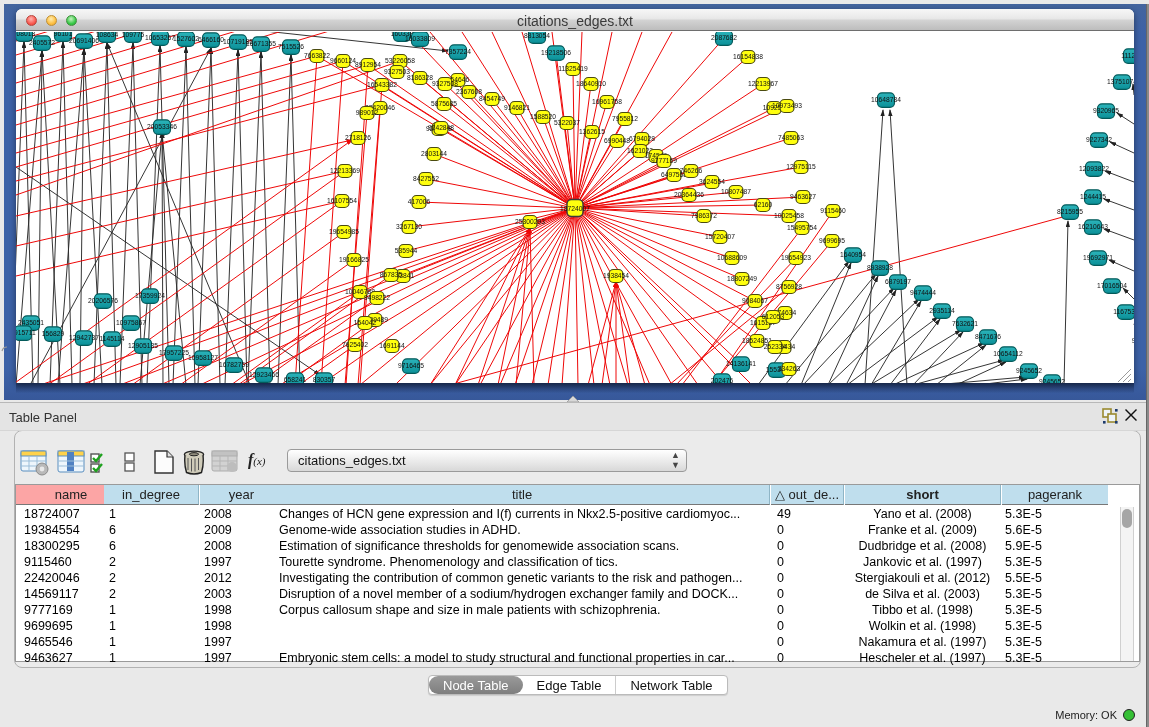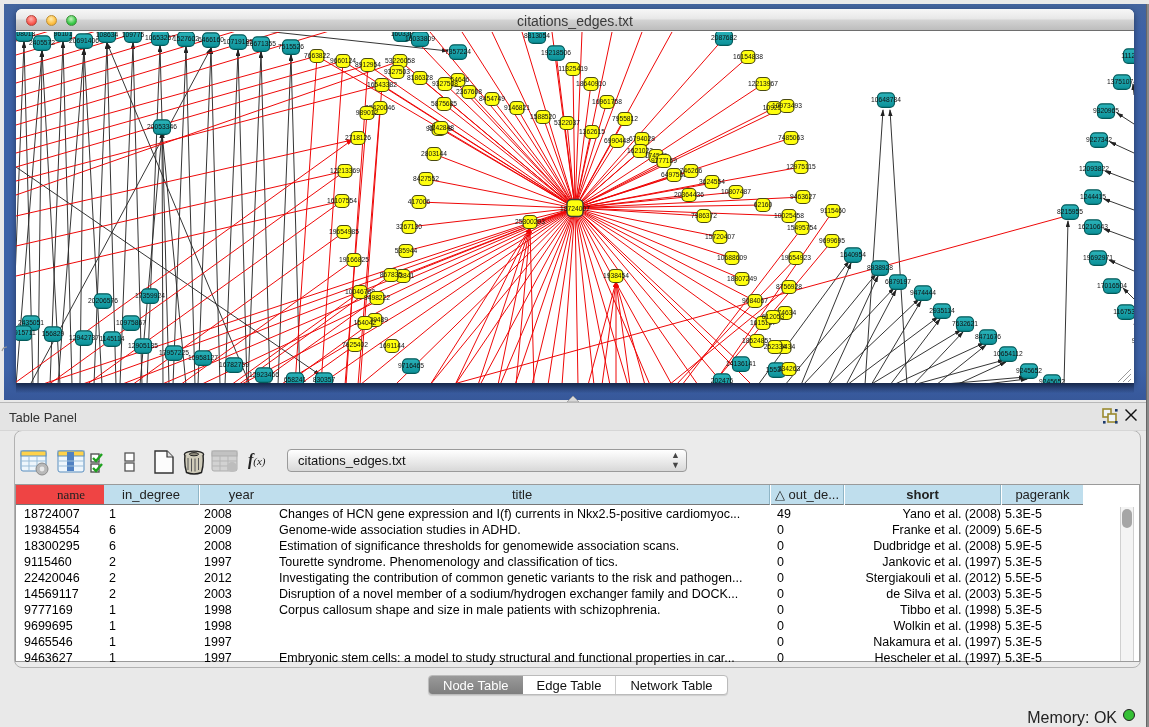--- a/index.html
+++ b/index.html
@@ -30,30 +30,30 @@
 .dropdown { position:absolute; left:287px; top:449px; width:400px; height:23px;
   background:linear-gradient(180deg,#ffffff,#e8e8e8 60%,#d8d8d8); border:1px solid #9a9a9a; border-radius:4px;
   font-size:13px; color:#111; line-height:21px; padding-left:10px; }
 .dropdown .arr { position:absolute; right:6px; top:0px; font-size:9px; color:#444; line-height:10px; }
 #tablebox { position:absolute; left:15px; top:484px; width:1125px; height:178px; background:#fff;
   border:1px solid #9a9a9a; }
 .th { position:absolute; top:485px; height:20px; background:#bfdeed; border-right:1px solid #8fb5c6;
   font-size:13px; color:#222; text-align:center; line-height:20px; border-bottom:1px solid #777; }
 .trow { position:absolute; left:16px; width:1105px; height:16px; font-size:12.5px; color:#000; }
 .trow span { position:absolute; top:1px; white-space:nowrap; }
-.trow .ctr { text-align:right; }
+.trow .ctr { text-align:center; }
 #vscroll { position:absolute; left:1120px; top:507px; width:14px; height:154px; background:#f4f4f4;
   border-left:1px solid #d0d0d0; border-right:1px solid #d0d0d0; }
 #vthumb { position:absolute; left:1122px; top:509px; width:10px; height:19px; background:#a6a6a6; border-radius:5px; }
 #tabs { position:absolute; left:428px; top:675px; height:20px; border:1px solid #bbb; border-radius:4px;
   background:#fff; display:flex; font-size:13px; overflow:hidden; box-shadow:0 1px 1px rgba(0,0,0,0.12); }
 #tabs div { padding:0 14px; line-height:19px; color:#111; }
-#tabs .sel { background:linear-gradient(180deg,#9a9a9a,#7e7e7e); color:#fff; }
+#tabs .sel { background:linear-gradient(180deg,#9a9a9a,#7e7e7e); color:#fff;border-radius:9px; }
 #tabs .dv { border-left:1px solid #ccc; }
-#mem { position:absolute; right:32px; top:709px; font-size:16px; color:#222; }
+#mem { position:absolute; right:32px; top:709px; font-size:11px; color:#222; }
 #memdot { position:absolute; right:14px; top:709px; width:12px; height:12px; border-radius:50%;
   background:#35c035; border:1.5px solid #222; }
 .icon { position:absolute; top:450px; }
 </style></head>
 <body>
 <div id="bluepane"></div>
 <div id="win">
   <div id="graphwrap">
       <svg id="graph" width="1118" height="352" viewBox="16 31 1118 352">
 <defs>
@@ -632,27 +632,27 @@
   </svg>
   <svg class="icon" style="left:211px" width="28" height="24" viewBox="0 0 28 24">
     <rect x="1" y="1" width="25" height="20" rx="2" fill="#d2d2d2" stroke="#adadad"></rect>
     <rect x="1" y="1" width="25" height="5" fill="#c2c2c2" stroke="#adadad"></rect>
     <path d="M1 11 h25 M1 16 h25 M9 6 v15 M17 6 v15" stroke="#b5b5b5" fill="none"></path>
     <circle cx="21" cy="17" r="5" fill="#bdbdbd"></circle>
   </svg>
   <div class="icon" style="left:248px;top:451px;font-size:16px;font-style:italic;color:#222;font-family:'Liberation Serif',serif;"><b>f</b><span style="font-size:11px">(x)</span></div>
 <div class="dropdown">citations_edges.txt<span class="arr">▲<br>▼</span></div>
 <div id="tablebox"></div>
-<div class="th" style="left:16px;width:111px;background:#ef4444;border-right:1px solid #aaa;font-family:Liberation Serif, serif;">name</div>
+<div class="th" style="left:16px;width:111px;background:#fca5a5;border-right:1px solid #aaa;">name</div>
 <div class="th" style="left:104px;width:95px;">in_degree</div>
 <div class="th" style="left:200px;width:84px;">year</div>
 <div class="th" style="left:275px;width:495px;">title</div>
 <div class="th" style="left:771px;width:73px;">△ out_de...</div>
 <div class="th" style="left:845px;width:156px;font-weight:bold;">short</div>
-<div class="th" style="left:1002px;width:81px;border-right:none;">pagerank</div>
+<div class="th" style="left:1002px;width:106px;border-right:none;">pagerank</div>
 <div class="trow" style="top:506px">
 <span style="left:8px">18724007</span>
     <span style="left:93px">1</span>
     <span style="left:188px">2008</span>
     <span style="left:263px">Changes of HCN gene expression and I(f) currents in Nkx2.5-positive cardiomyoc...</span>
     <span style="left:761px">49</span>
     <span class="ctr" style="left:828px;width:157px">Yano et al. (2008)</span>
     <span style="left:989px">5.3E-5</span>
 </div>
 <div class="trow" style="top:522px">

